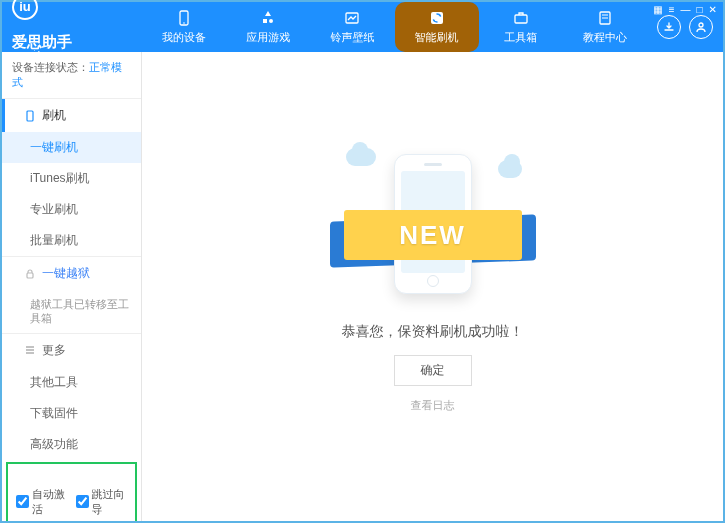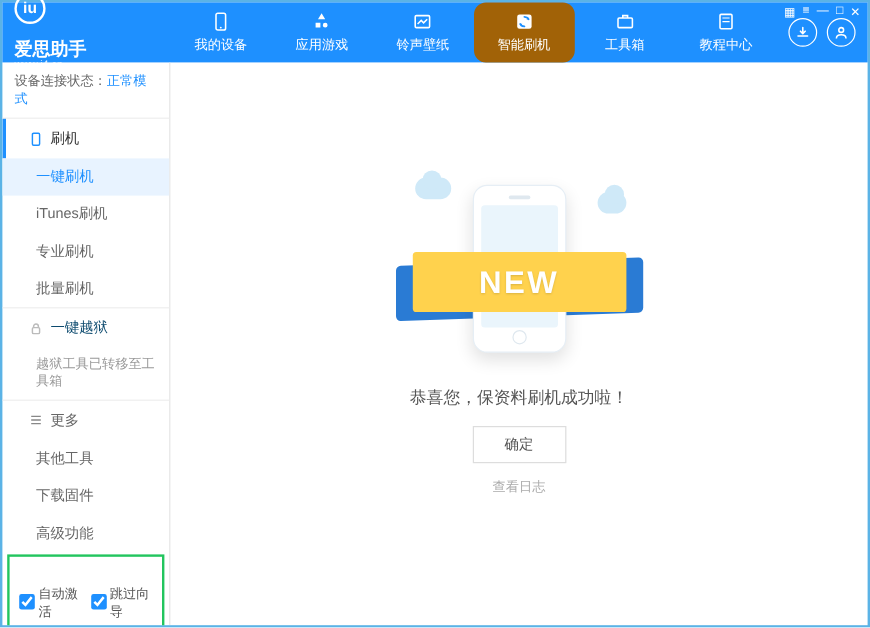--- a/index.html
+++ b/index.html
@@ -22,21 +22,21 @@
 .body { flex: 1; display: flex; overflow: hidden; }
 .sidebar { width: 140px; border-right: 1px solid #e5e5e5; display: flex; flex-direction: column; font-size: 12px; color: #555; }
 .conn-status { padding: 8px 10px; font-size: 11px; color: #666; }
 .conn-status .val { color: #1e90ff; }
 .side-section { border-top: 1px solid #eee; }
 .side-head { display: flex; align-items: center; gap: 6px; padding: 8px 19px; color: #666; border-left: 3px solid transparent; }
 .side-head.primary { border-left-color: #1e90ff; color: #333; }
 .side-item { padding: 7px 12px 7px 28px; cursor: pointer; color: #666; }
 .side-item.active { background: #e8f3ff; color: #1e90ff; }
 .side-item.sub-note { font-size: 11px; color: #999; line-height: 1.3; }
-.side-lock { color: #0c4a6e; }
+.side-lock { color: #3b82f6; }
 .side-spacer { flex: 1; }
 .check-row { display: flex; gap: 8px; padding: 23px 8px; font-size: 11px; border: 2px solid #22c55e; margin: 2px 4px; }
 .check-row label { display: flex; align-items: center; gap: 3px; color: #555; cursor: pointer; }
 .check-row input { accent-color: #1e90ff; }
 .main { flex: 1; display: flex; flex-direction: column; align-items: center; justify-content: center; position: relative; }
 .illus { width: 190px; height: 165px; position: relative; margin-top: -20px; }
 .cloud { position: absolute; width: 30px; height: 18px; background: #cfe9f8; border-radius: 10px; }
 .cloud::before { content: ""; position: absolute; width: 16px; height: 16px; background: #cfe9f8; border-radius: 50%; top: -6px; left: 6px; }
 .cloud.c1 { top: 8px; left: 8px; }
 .cloud.c2 { top: 20px; right: 6px; width: 24px; }

